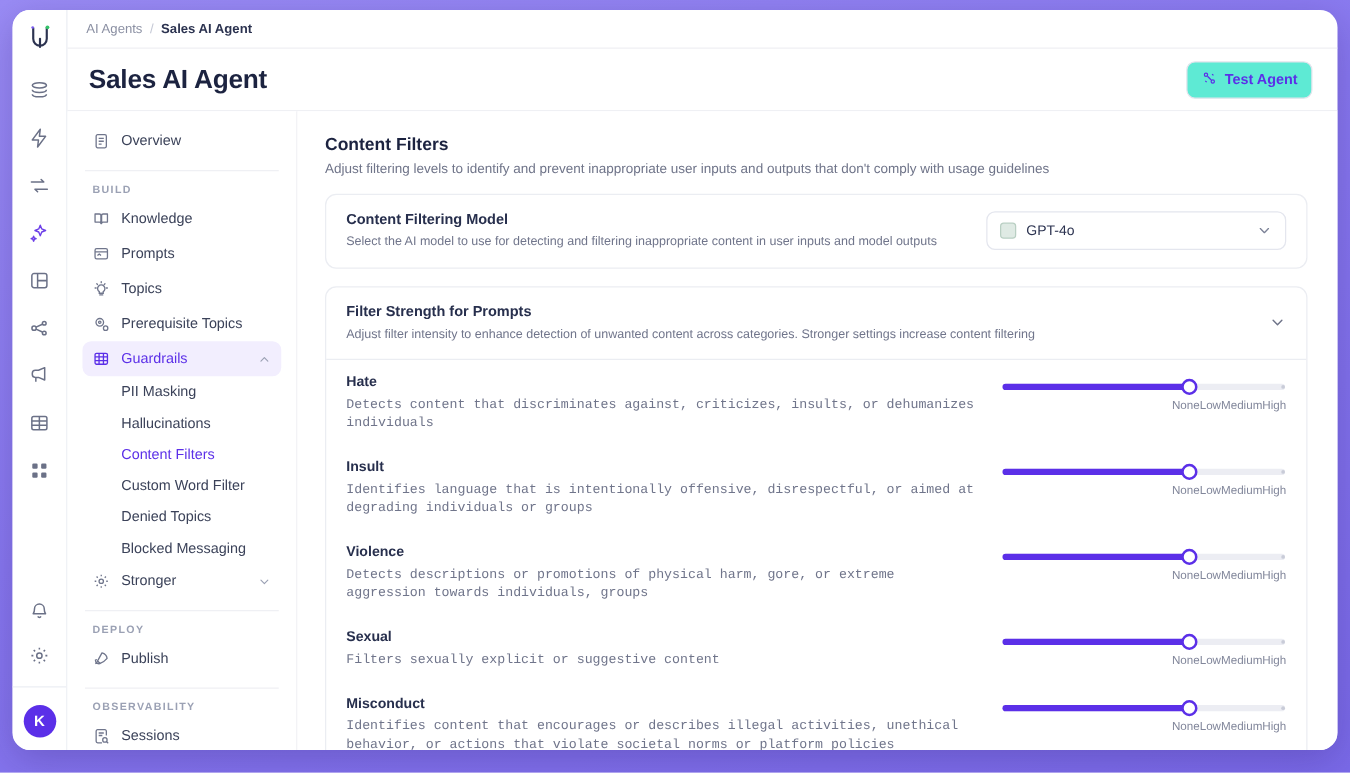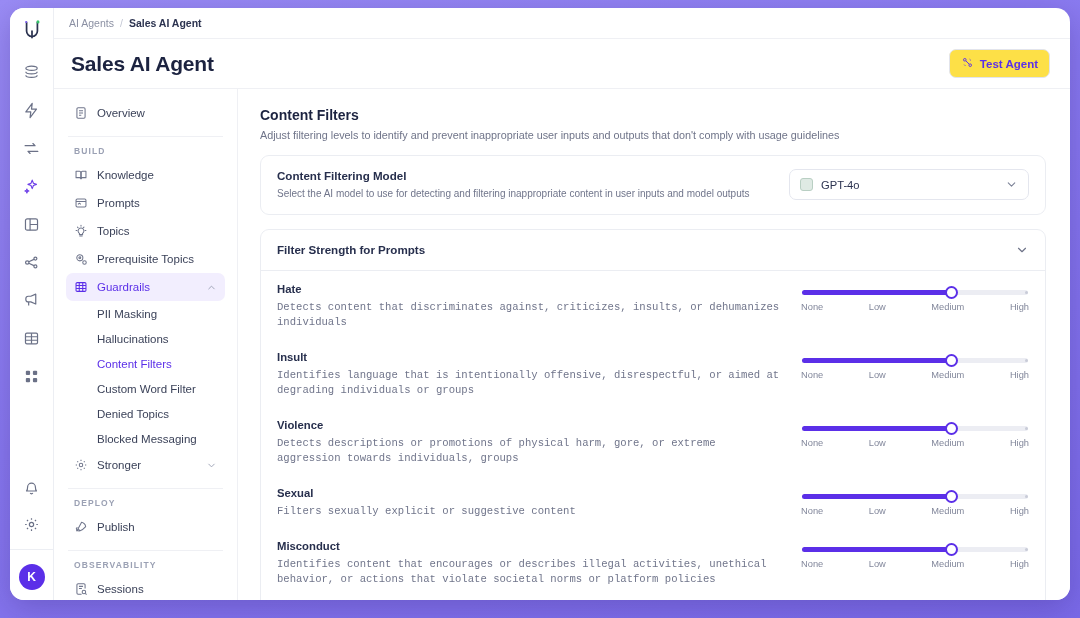--- a/index.html
+++ b/index.html
@@ -70,21 +70,21 @@
   .titlebar {
     height: 50px; flex: 0 0 50px;
     border-bottom: 1px solid #eff0f4;
     display: flex; align-items: center; justify-content: space-between;
     padding: 0 20px 0 17px;
   }
   .page-title { font-size: 21px; font-weight: bold; color: #1c2340; letter-spacing: -0.2px; }
   .test-btn {
     display: flex; align-items: center; gap: 6px;
     border: 1px solid #e2e4ec; border-radius: 7px;
-    background: #fde047; padding: 6px 11px;
+    background: #5eead4; padding: 6px 11px;
     color: #5b2fe8; font-size: 11.5px; font-weight: bold; cursor: pointer;
   }
   .test-btn svg { width: 13px; height: 13px; }
 
   .body-row { flex: 1; display: flex; min-height: 0; }
 
   
   .nav {
     width: 184px; flex: 0 0 184px;
     border-right: 1px solid #eff0f4;
@@ -164,21 +164,21 @@
   .thumb {
     position: absolute; top: 50%; width: 13px; height: 13px;
     margin-top: -6.5px; margin-left: -6.5px;
     background: #fff; border: 2px solid #5b2fe8; border-radius: 50%;
     cursor: pointer;
   }
   .tick-end {
     position: absolute; right: 0; top: 50%; width: 3px; height: 3px;
     margin-top: -1.5px; border-radius: 50%; background: #c9ccd8;
   }
-  .scale { display: flex; justify-content: space-between; margin-top: 7px; }
+  .scale { display: flex; justify-content: flex-end; margin-top: 7px; }
   .scale span { font-size: 9.3px; color: #82879b; }
 </style>
 </head>
 <body>
 
 <div class="backdrop"></div>
 
 <div class="window">
 
   <div class="rail">
@@ -433,20 +433,21 @@
                   </svg>
               </span>
             </div>
           </div>
         </div>
 
         <div class="card">
           <div class="card-head">
             <div class="card-head-text">
               <div class="card-t">Filter Strength for Prompts</div>
+              <div class="card-d">Adjust filter intensity to enhance detection of unwanted content across categories. Stronger settings increase content filtering</div>
             </div>
             <span class="chev-btn">
               <svg viewBox="0 0 24 24" fill="none" stroke="currentColor" stroke-width="2" stroke-linecap="round" stroke-linejoin="round">
                   <path d="M6 9l6 6 6-6"></path>
                 </svg>
             </span>
           </div>
           <div class="card-div"></div>
 
           <div id="filter-rows">

